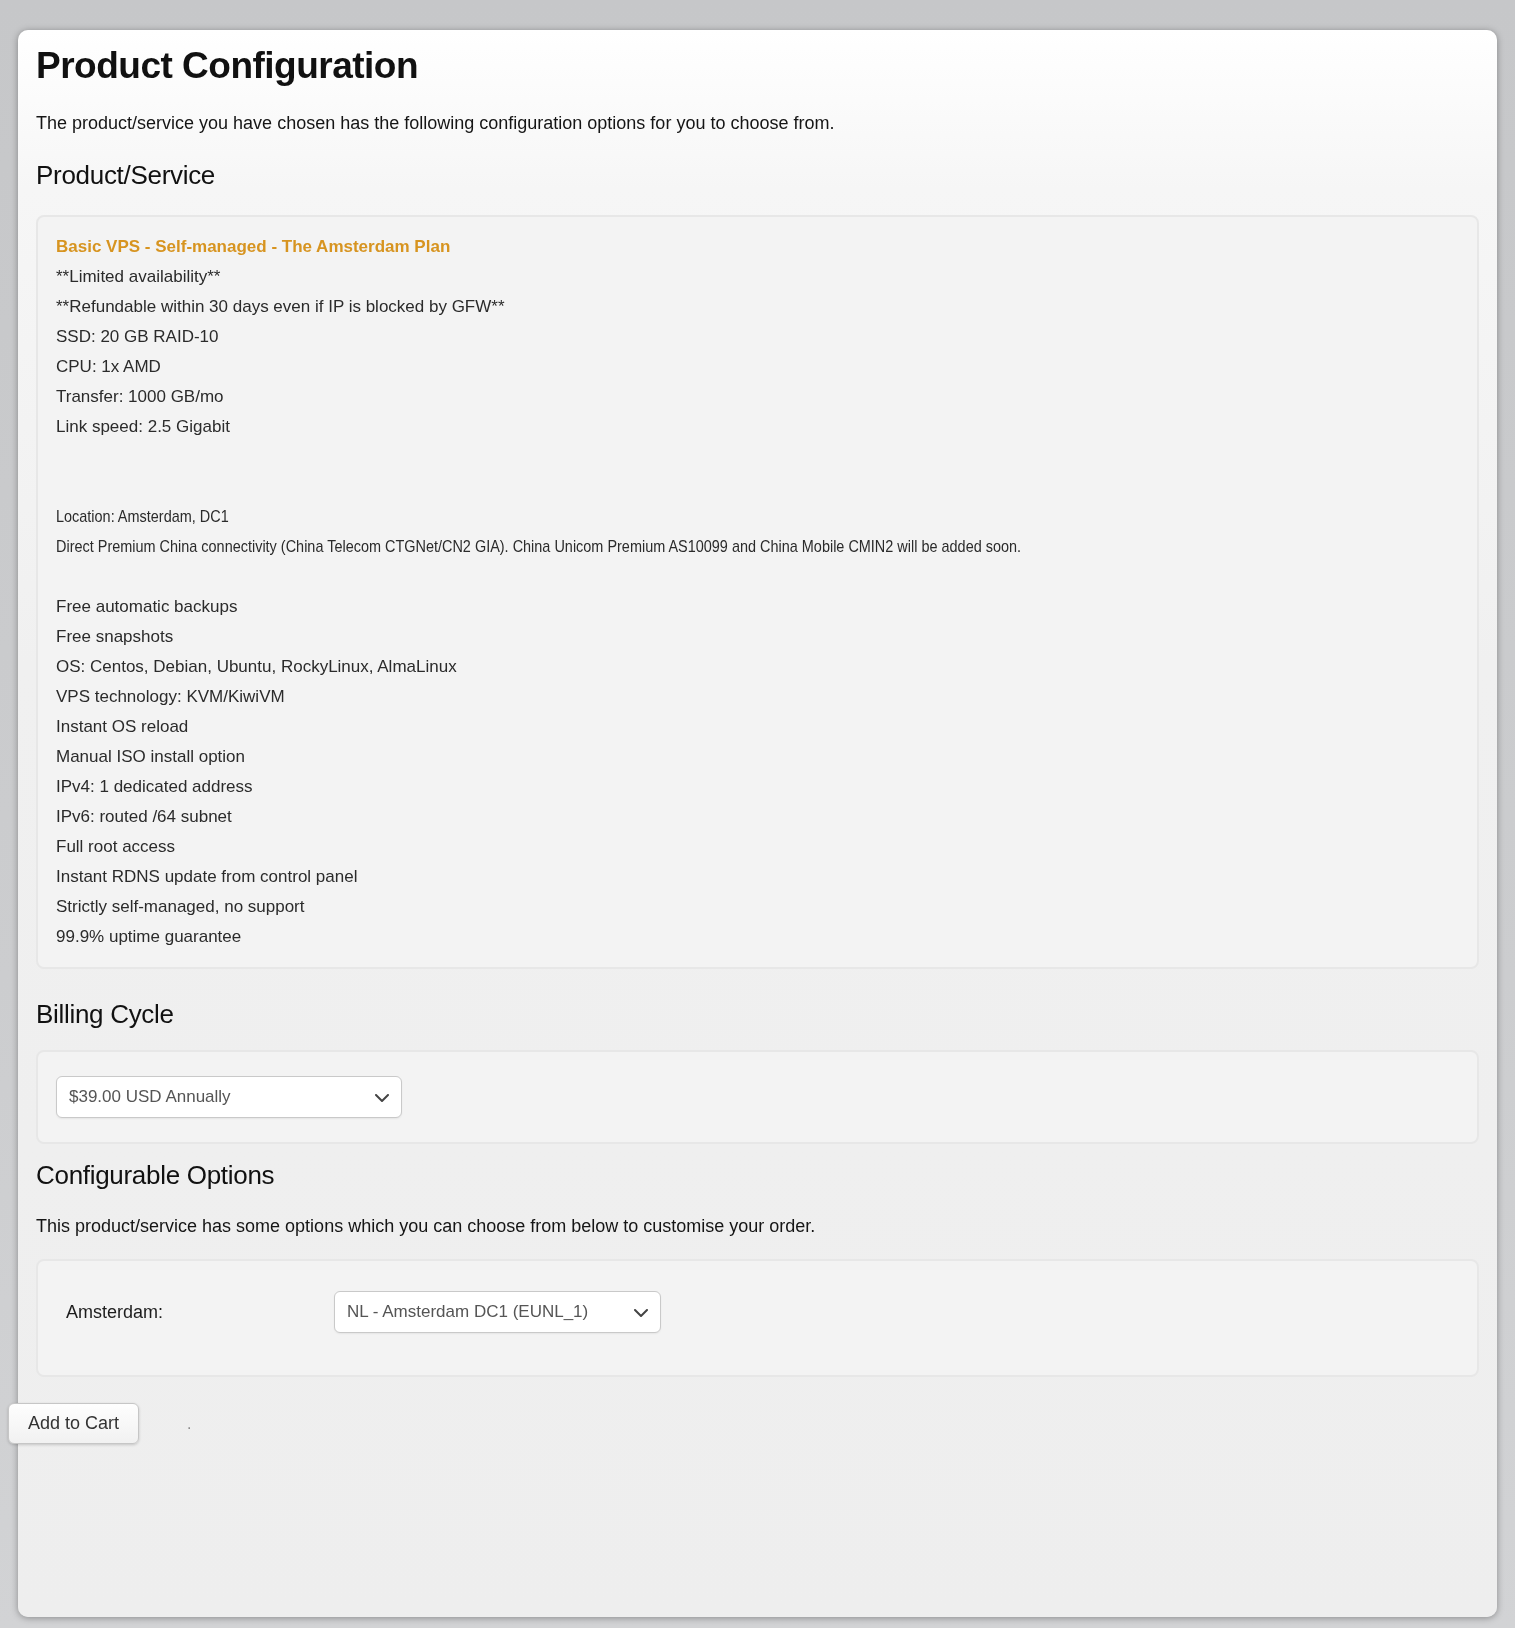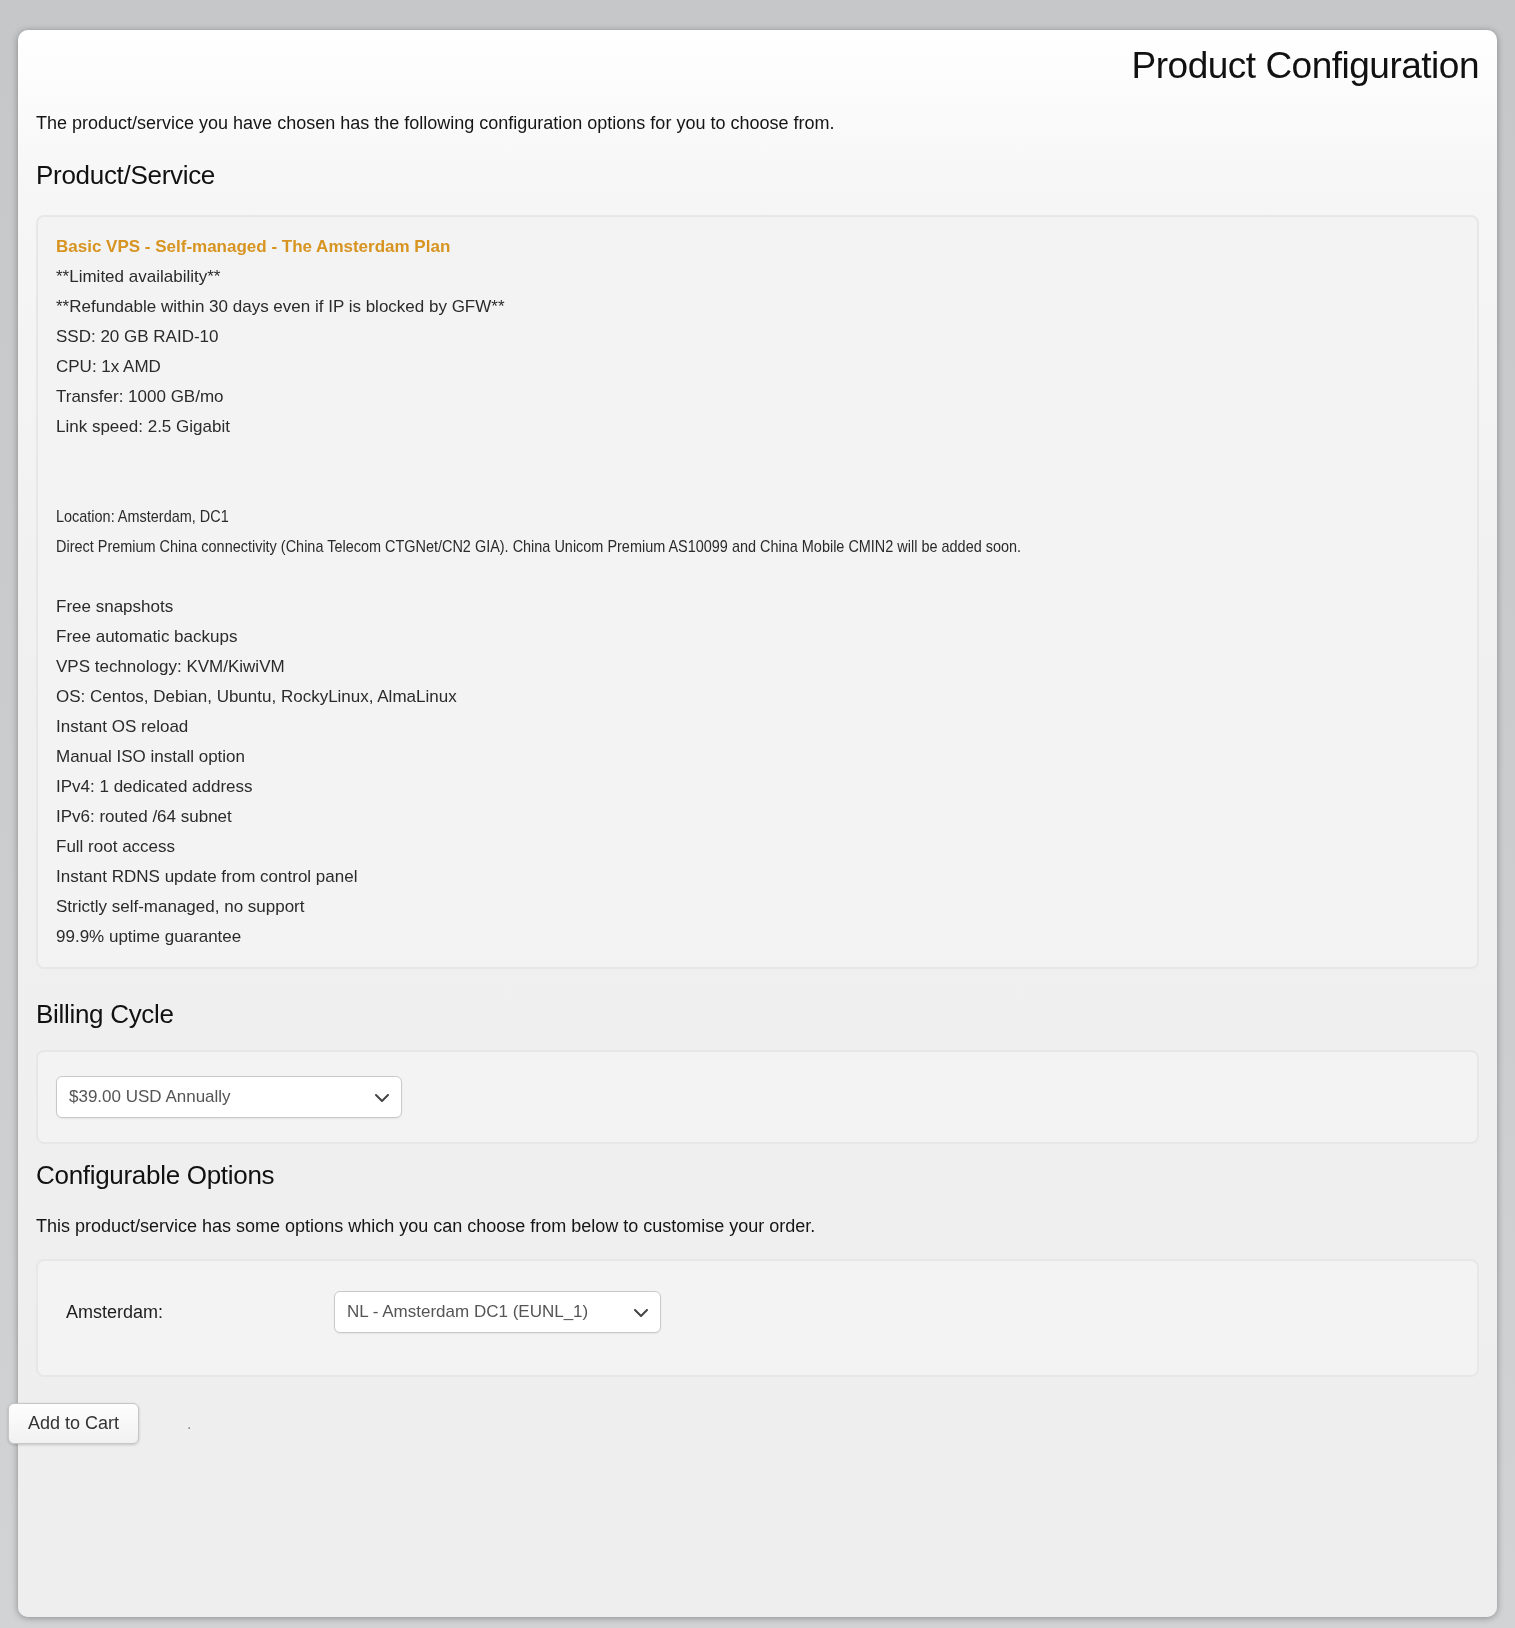--- a/index.html
+++ b/index.html
@@ -12,23 +12,22 @@
   }
   .card{
     margin:30px 18px 11px 18px;
     height:1587px;
     border-radius:10px;
     background:linear-gradient(180deg,#ffffff 0%,#f6f6f6 10%,#f0f0f0 40%,#eeeeee 100%);
     box-shadow:0 1px 7px rgba(0,0,0,0.35);
     padding:14px 18px 0 18px;
   }
   h1{
-    font-size:37px; font-weight:400; letter-spacing:-0.5px; color:#111;
+    font-size:37px; font-weight:700; letter-spacing:-0.5px; color:#111;
     line-height:44px;
-    text-align:right;
   }
   .intro{
     margin-top:24px; font-size:18px; color:#151515; line-height:22px;
   }
   h2{
     font-size:26px; font-weight:400; letter-spacing:-0.3px; color:#111; line-height:31px;
   }
   h2.first{ margin-top:26px; }
   h2.billing{ margin-top:30px; }
   h2.config{ margin-top:16px; }
@@ -108,24 +107,24 @@
         <div class="desc-line normal">**Refundable within 30 days even if IP is blocked by GFW**</div>
         <div class="desc-line normal">SSD: 20 GB RAID-10</div>
         <div class="desc-line normal">CPU: 1x AMD</div>
         <div class="desc-line normal">Transfer: 1000 GB/mo</div>
         <div class="desc-line normal">Link speed: 2.5 Gigabit</div>
         <div class="desc-line blank">&nbsp;</div>
         <div class="desc-line blank">&nbsp;</div>
         <div class="desc-line condensed">Location: Amsterdam, DC1</div>
         <div class="desc-line condensed">Direct Premium China connectivity (China Telecom CTGNet/CN2 GIA). China Unicom Premium AS10099 and China Mobile CMIN2 will be added soon.</div>
         <div class="desc-line blank">&nbsp;</div>
+        <div class="desc-line normal">Free automatic backups</div>
         <div class="desc-line normal">Free snapshots</div>
-        <div class="desc-line normal">Free automatic backups</div>
+        <div class="desc-line normal">OS: Centos, Debian, Ubuntu, RockyLinux, AlmaLinux</div>
         <div class="desc-line normal">VPS technology: KVM/KiwiVM</div>
-        <div class="desc-line normal">OS: Centos, Debian, Ubuntu, RockyLinux, AlmaLinux</div>
         <div class="desc-line normal">Instant OS reload</div>
         <div class="desc-line normal">Manual ISO install option</div>
         <div class="desc-line normal">IPv4: 1 dedicated address</div>
         <div class="desc-line normal">IPv6: routed /64 subnet</div>
         <div class="desc-line normal">Full root access</div>
         <div class="desc-line normal">Instant RDNS update from control panel</div>
         <div class="desc-line normal">Strictly self-managed, no support</div>
         <div class="desc-line normal">99.9% uptime guarantee</div>
       </div>
   </div>

